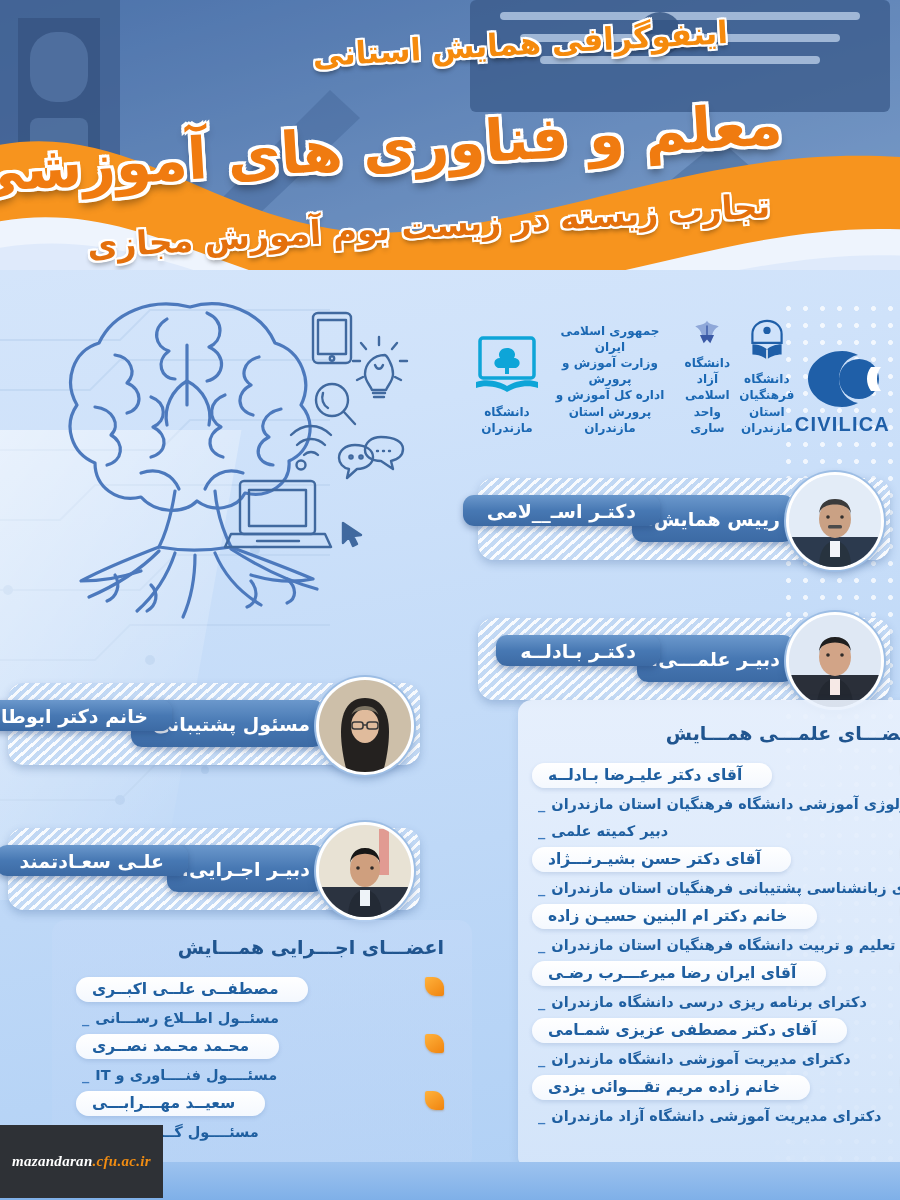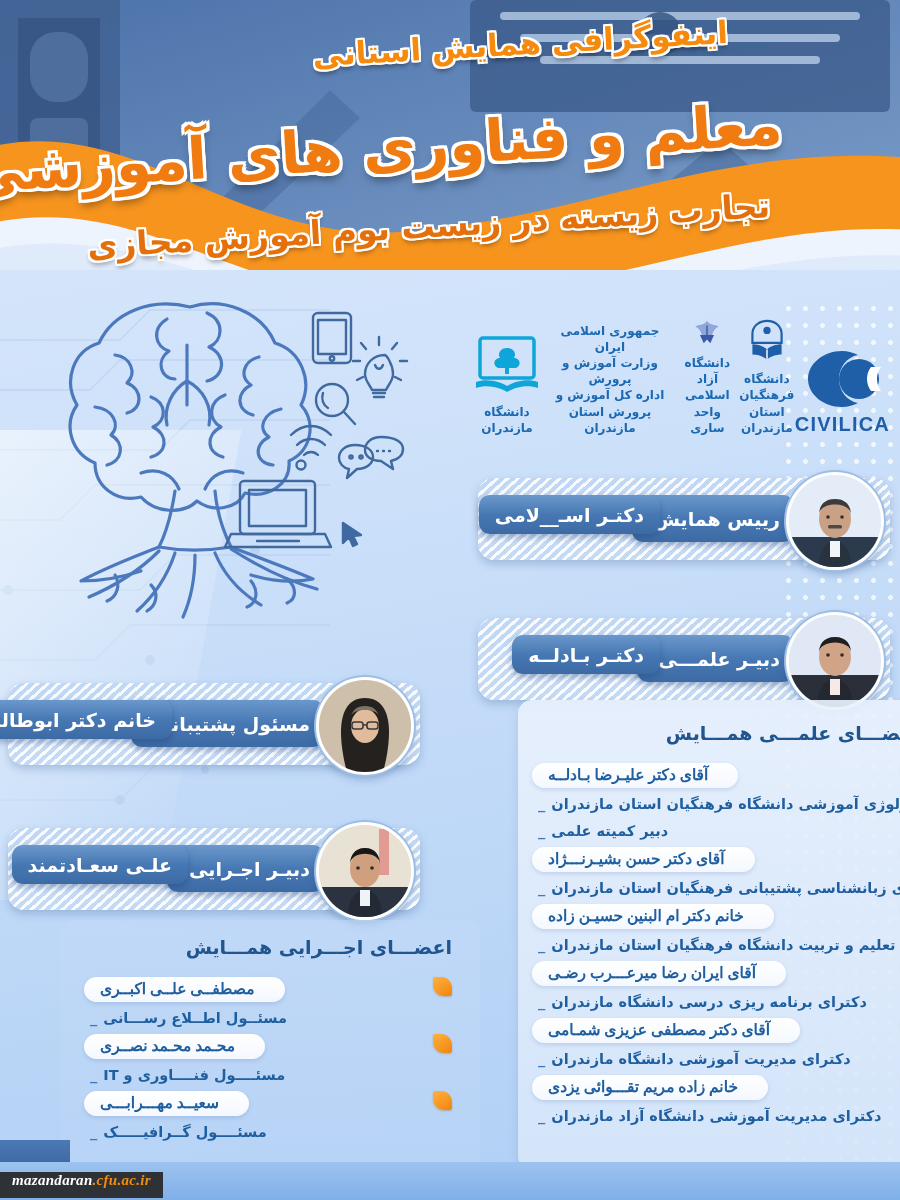--- a/index.html
+++ b/index.html
@@ -80,62 +80,62 @@
   .pc-plate{position:absolute;inset:0;border-radius:16px;
     background:
       repeating-linear-gradient(-42deg,rgba(255,255,255,.85) 0px,rgba(255,255,255,.85) 3px,rgba(190,214,243,.85) 3px,rgba(190,214,243,.85) 7px),
       linear-gradient(180deg,#cfe0f7,#e8f1fd);
     box-shadow:0 4px 9px rgba(40,80,140,.25);}
   .pc-role{position:absolute;top:17px;height:47px;border-radius:11px;
     background:linear-gradient(180deg,#6b98cc 0%,#4778b3 50%,#3c6aa4 100%);
     box-shadow:0 3px 6px rgba(25,55,105,.35);
     display:flex;align-items:center;justify-content:center;padding:0 14px;
     color:#fff;font-weight:bold;font-size:19px;white-space:nowrap;}
-  .pc-name{position:absolute;top:17px;height:39px;border-radius:11px;
+  .pc-name{position:absolute;top:17px;height:31px;border-radius:11px;
     background:linear-gradient(180deg,#6b98cc 0%,#4778b3 50%,#3c6aa4 100%);
     box-shadow:0 3px 6px rgba(25,55,105,.35);
-    display:flex;align-items:center;justify-content:center;padding:0 16px;
+    display:flex;align-items:center;justify-content:center;padding:0 24px;
     color:#fff;font-weight:bold;font-size:19px;white-space:nowrap;}
   .pc-avatar{position:absolute;top:-6px;width:92px;height:92px;border-radius:50%;
     background:#e7eef8;border:3px solid #fff;
     box-shadow:0 0 0 2px #9cbde4,0 4px 9px rgba(30,70,130,.35);overflow:hidden;}
   .pc-avatar svg{display:block;width:100%;height:100%;}
 
   
   .panel{position:absolute;border-radius:14px;margin-left:48px;}
   .panel-right{left:470px;top:700px;width:420px;height:470px;
     background:linear-gradient(180deg,rgba(233,241,253,.92),rgba(214,230,250,.92));
     box-shadow:0 3px 10px rgba(50,90,150,.14);}
-  .panel-left{left:12px;top:920px;width:420px;height:250px;
+  .panel-left{left:4px;top:920px;width:420px;height:250px;
     background:linear-gradient(180deg,rgba(196,218,248,.55),rgba(186,212,246,.55));}
 
   .sec-title{position:absolute;right:18px;font-size:19px;font-weight:bold;color:#20558f;
     white-space:nowrap;}
 
   .mlist{position:absolute;right:0;left:0;}
   .member{position:relative;margin-bottom:0;}
   .m-name-wrap{position:relative;display:flex;justify-content:flex-end;align-items:center;
     height:30px;}
   .m-pill{position:relative;display:inline-flex;align-items:center;height:25px;
     background:linear-gradient(180deg,#ffffff,#f4f8fe);
     border-radius:13px;padding:0 30px 0 16px;
     box-shadow:0 2px 4px rgba(60,100,160,.18);
-    color:#1f5fa0;font-weight:bold;font-size:15.5px;white-space:nowrap;font-family:Liberation Serif, serif;}
+    color:#1f5fa0;font-weight:bold;font-size:15.5px;white-space:nowrap;}
   .leaf{position:absolute;right:4px;top:3px;width:19px;height:19px;
     background:linear-gradient(145deg,#ffb23c,#f0840f);
     border-radius:2px 11px 2px 11px;box-shadow:0 1px 2px rgba(150,80,0,.3);}
   .m-desc{display:flex;justify-content:flex-end;align-items:center;height:27px;
     color:#1f5fa0;font-size:14.5px;font-weight:bold;white-space:nowrap;padding-left:6px;}
   .m-desc .dash{margin-right:6px;color:#3d7bbf;}
 
   
   .footer-strip{position:absolute;left:0;bottom:0;width:900px;height:38px;
     background:linear-gradient(180deg,#9dc3ef,#7fb0e8);}
-  .footer-tab{position:absolute;left:0;bottom:2px;height:26px;padding:0 12px;
-    background:#2e3136;display:flex;}
+  .footer-tab{position:absolute;left:0;bottom:2px;height:41px;padding:16px 12px;
+    background:#2e3136;display:flex;align-items:center;}
   .footer-url{font-family:"Liberation Serif",serif;font-style:italic;font-weight:bold;
     font-size:15px;color:#ffffff;letter-spacing:.3px;}
   .footer-url .tld{color:#f08c12;}
   .footer-left-block{position:absolute;left:0;bottom:38px;width:70px;height:22px;
     background:linear-gradient(180deg,#4b79b4,#3f6ba6);}
 </style>
 </head>
 <body>
 
 <div id="poster">

